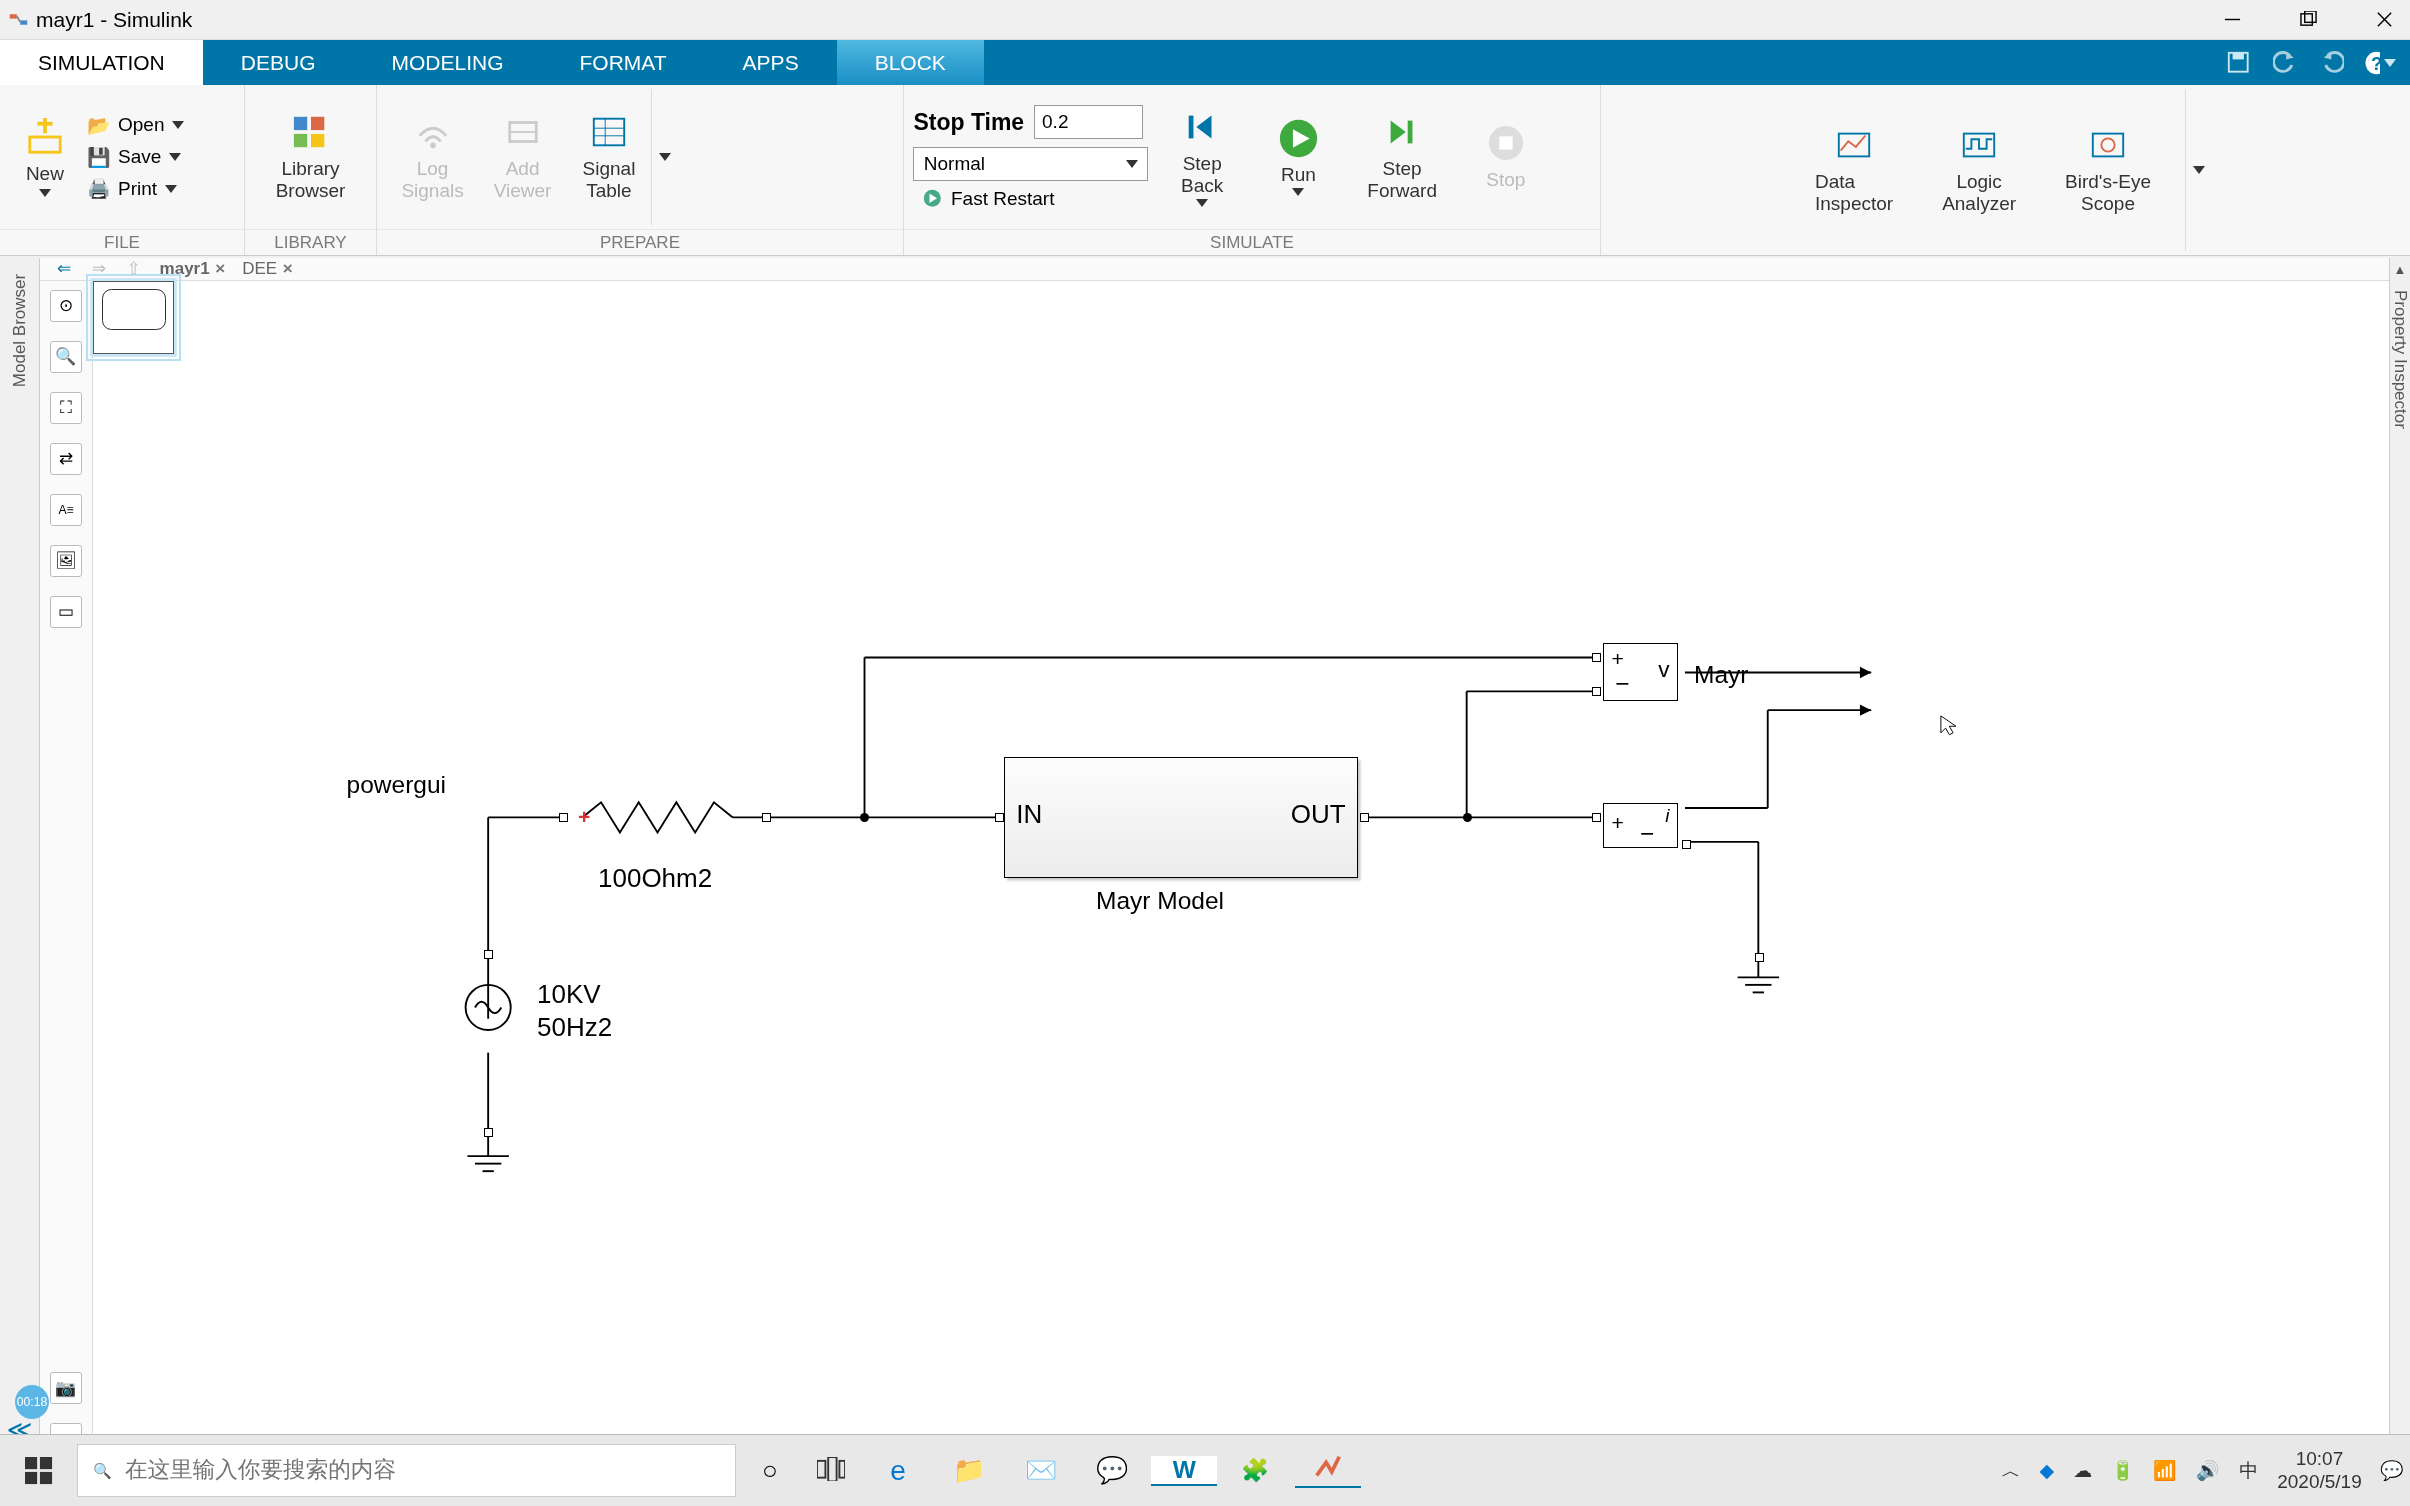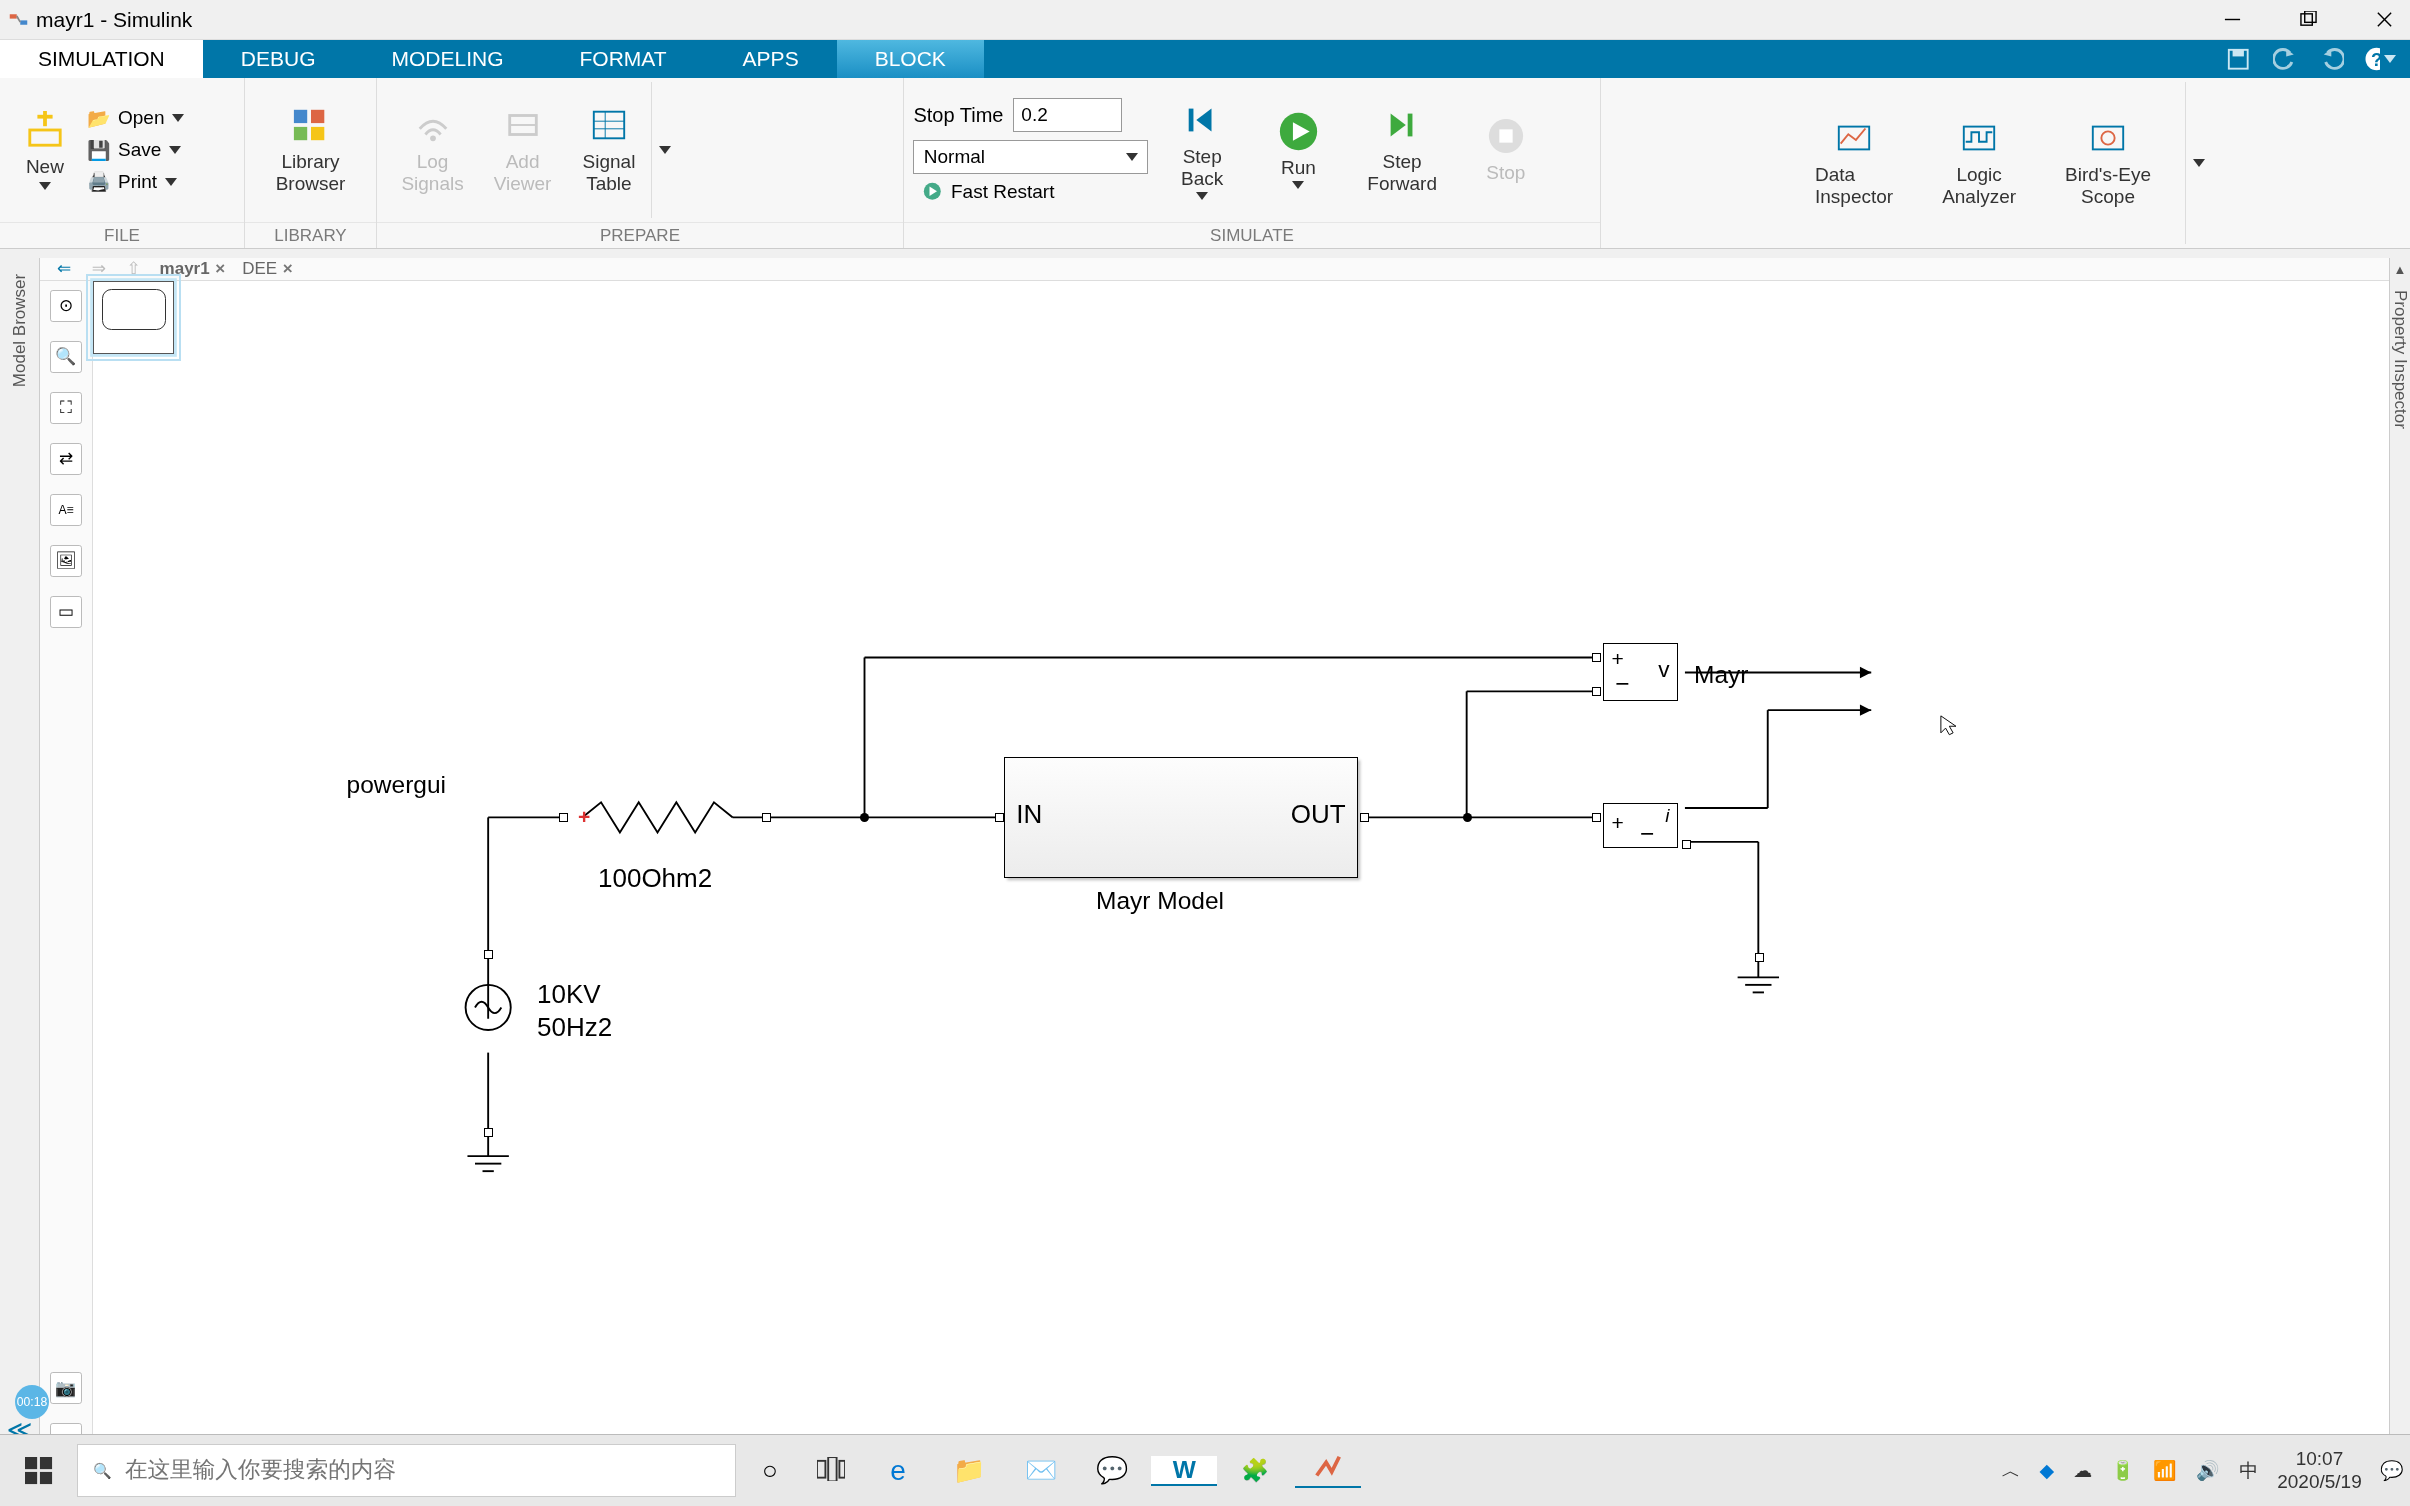--- a/index.html
+++ b/index.html
@@ -6,42 +6,42 @@
 body { width: 2411px; height: 1507px; transform-origin: top left; background: #f0f0f0; overflow: hidden; }
 
 
 .titlebar { height: 40px; background: #f0f0f0; display: flex; align-items: center; padding: 0 7.5px; border-bottom: 0.9px solid #ddd; }
 .titlebar .icon { width: 21px; height: 21px; margin-right: 7.5px; }
 .titlebar .title { font-size: 21px; color: #000; }
 .titlebar .winbtns { margin-left: auto; display: flex; gap: 38px; }
 .titlebar .winbtn { width: 38px; height: 28px; display: flex; align-items: center; justify-content: center; font-size: 19px; cursor: pointer; }
 
 
-.tabstrip { height: 38px; background: #0076a8; display: flex; align-items: stretch; }
+.tabstrip { height: 45px; background: #0076a8; display: flex; align-items: stretch; }
 .tabstrip .tab { padding: 0 38px; display: flex; align-items: center; font-size: 21px; color: #fff; cursor: pointer; }
 .tabstrip .tab.active { background: #fff; color: #000; }
 .tabstrip .tab.context { background: linear-gradient(#4fb8e0, #1a8fc4); }
 .tabstrip .right { margin-left: auto; display: flex; align-items: center; gap: 13px; padding-right: 15px; }
 .tabstrip .qbtn { width: 34px; height: 34px; display: flex; align-items: center; justify-content: center; color: #cbe7f3; }
 
 
 .toolstrip { height: 171px; background: #f7f7f7; border-bottom: 0.9px solid #ccc; display: flex; }
 .section { border-right: 0.9px solid #ddd; display: flex; flex-direction: column; }
 .section .body { flex: 1; display: flex; align-items: center; padding: 3.8px 9.4px; }
 .section .label { height: 26px; font-size: 17px; color: #7a7a7a; text-align: center; border-top: 0.9px solid #e6e6e6; line-height: 26px; }
 
 .bigbtn { display: flex; flex-direction: column; align-items: center; justify-content: center; padding: 3.8px 15px; font-size: 19px; color: #333; cursor: pointer; min-width: 85px; }
 .bigbtn.disabled { color: #bbb; }
 .bigbtn .ico { width: 41px; height: 41px; margin-bottom: 5.6px; display: flex; align-items: center; justify-content: center; }
 .smallbtn { display: flex; align-items: center; gap: 7.5px; padding: 2.8px 7.5px; font-size: 19px; cursor: pointer; }
 .smallbtn .ico { width: 22.6px; height: 22.6px; display: flex; align-items: center; justify-content: center; }
 .vsplit { display: flex; flex-direction: column; gap: 3.8px; }
 
 .field-row { display: flex; align-items: center; gap: 9.4px; margin: 3.8px 0; }
-.field-row label { font-size: 20px; }
+.field-row label { font-size: 23px; font-weight: bold; }
 .stoptime-input { width: 109px; height: 34px; border: 0.9px solid #999; background: #fff; padding: 0 7.5px; font-size: 19px; }
 .mode-select { width: 235px; height: 34px; border: 0.9px solid #999; background: #fff; padding: 0 9.4px; font-size: 19px; display: flex; align-items: center; justify-content: space-between; }
 .tri { width: 0; height: 0; border-left: 6.6px solid transparent; border-right: 6.6px solid transparent; border-top: 8.5px solid #333; }
 .sep-gallery { width: 26px; height: 100%; display: flex; align-items: center; justify-content: center; border-left: 0.9px solid #ddd; cursor: pointer; }
 
 
 .docarea { position: absolute; top: 258px; bottom: 51px; left: 0; right: 0; background: #fff; display: flex; }
 .leftstub { width: 40px; background: #f0f0f0; border-right: 0.9px solid #ccc; display: flex; flex-direction: column; align-items: center; padding-top: 5.6px; }
 .leftstub .vtxt { writing-mode: vertical-rl; transform: rotate(180deg); font-size: 17px; color: #555; padding: 9.4px 0; }
 .leftstub .collapse { margin-top: auto; margin-bottom: 11.3px; color: #0076a8; font-size: 24.5px; }

